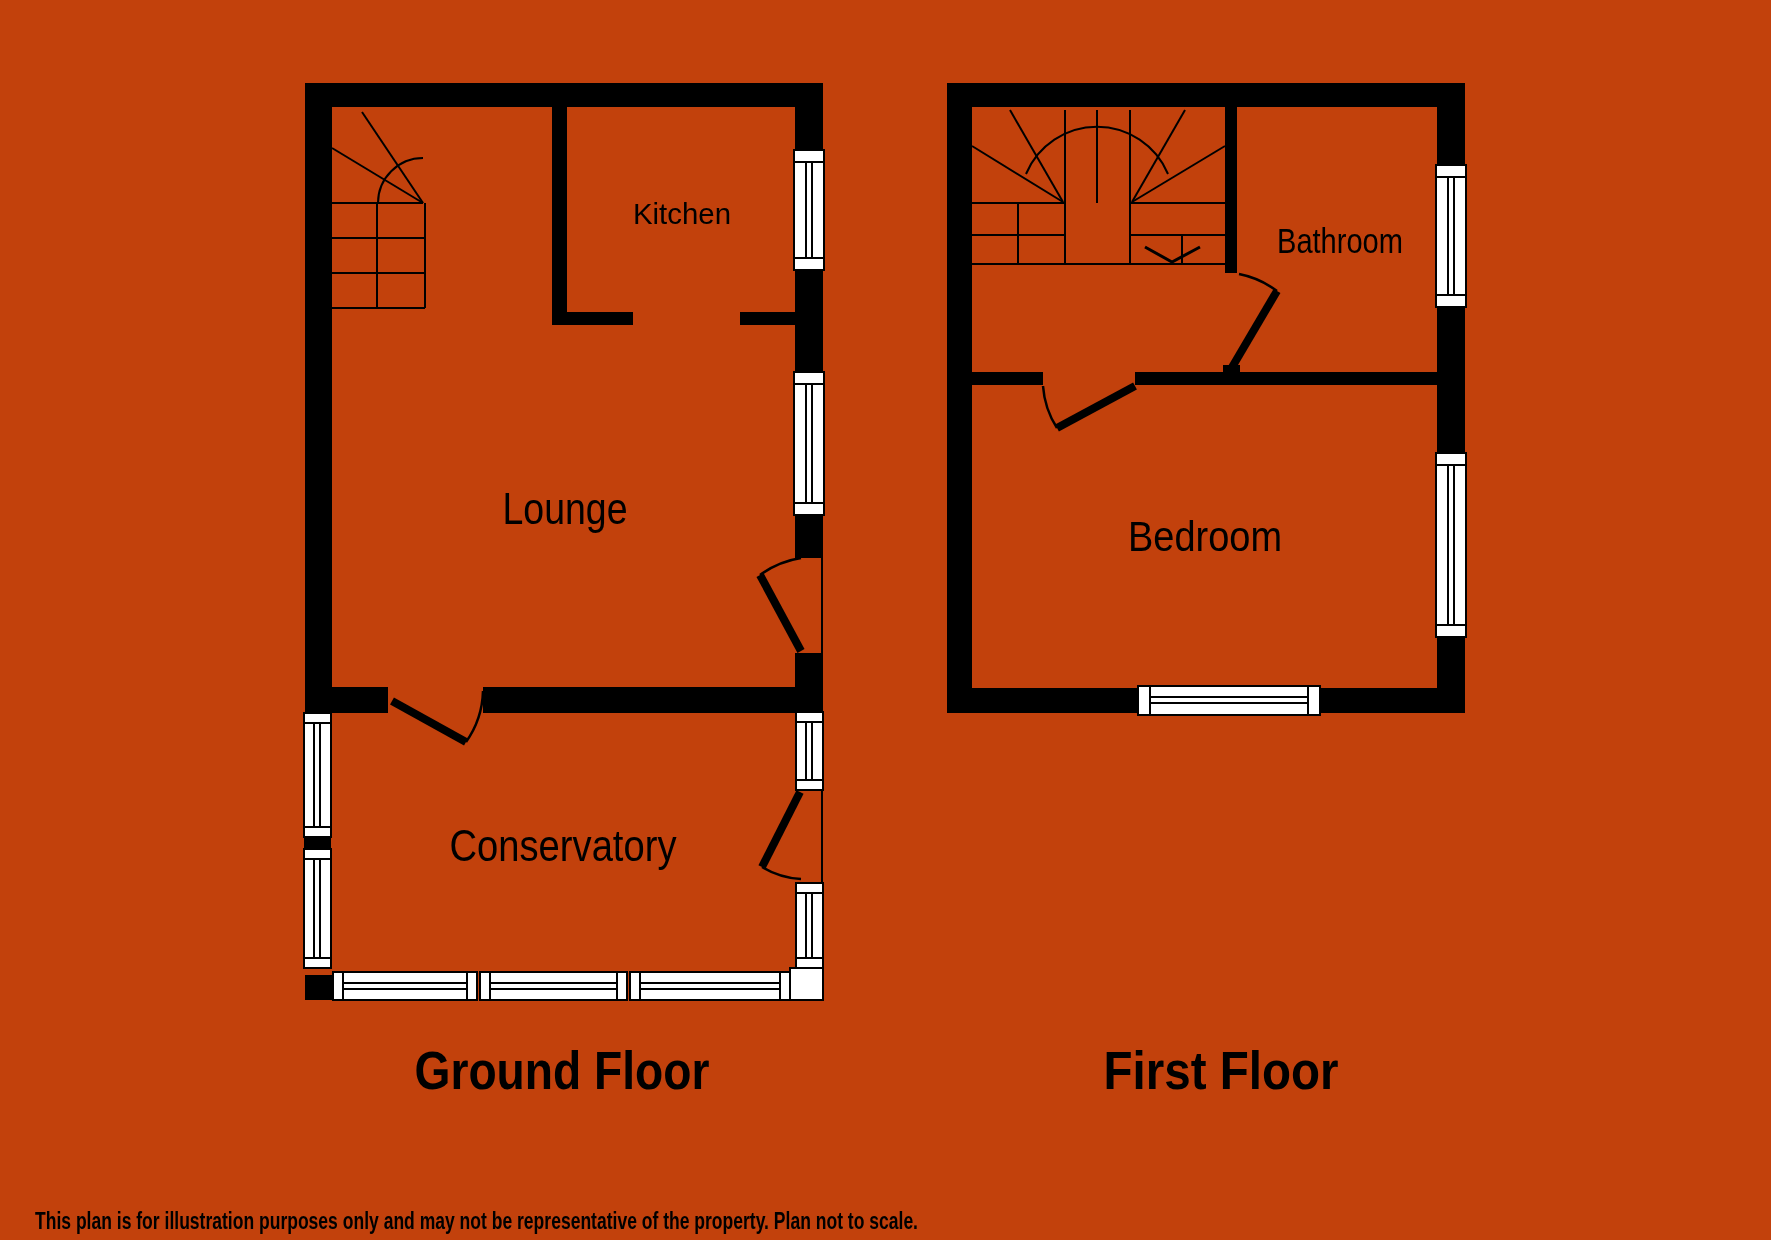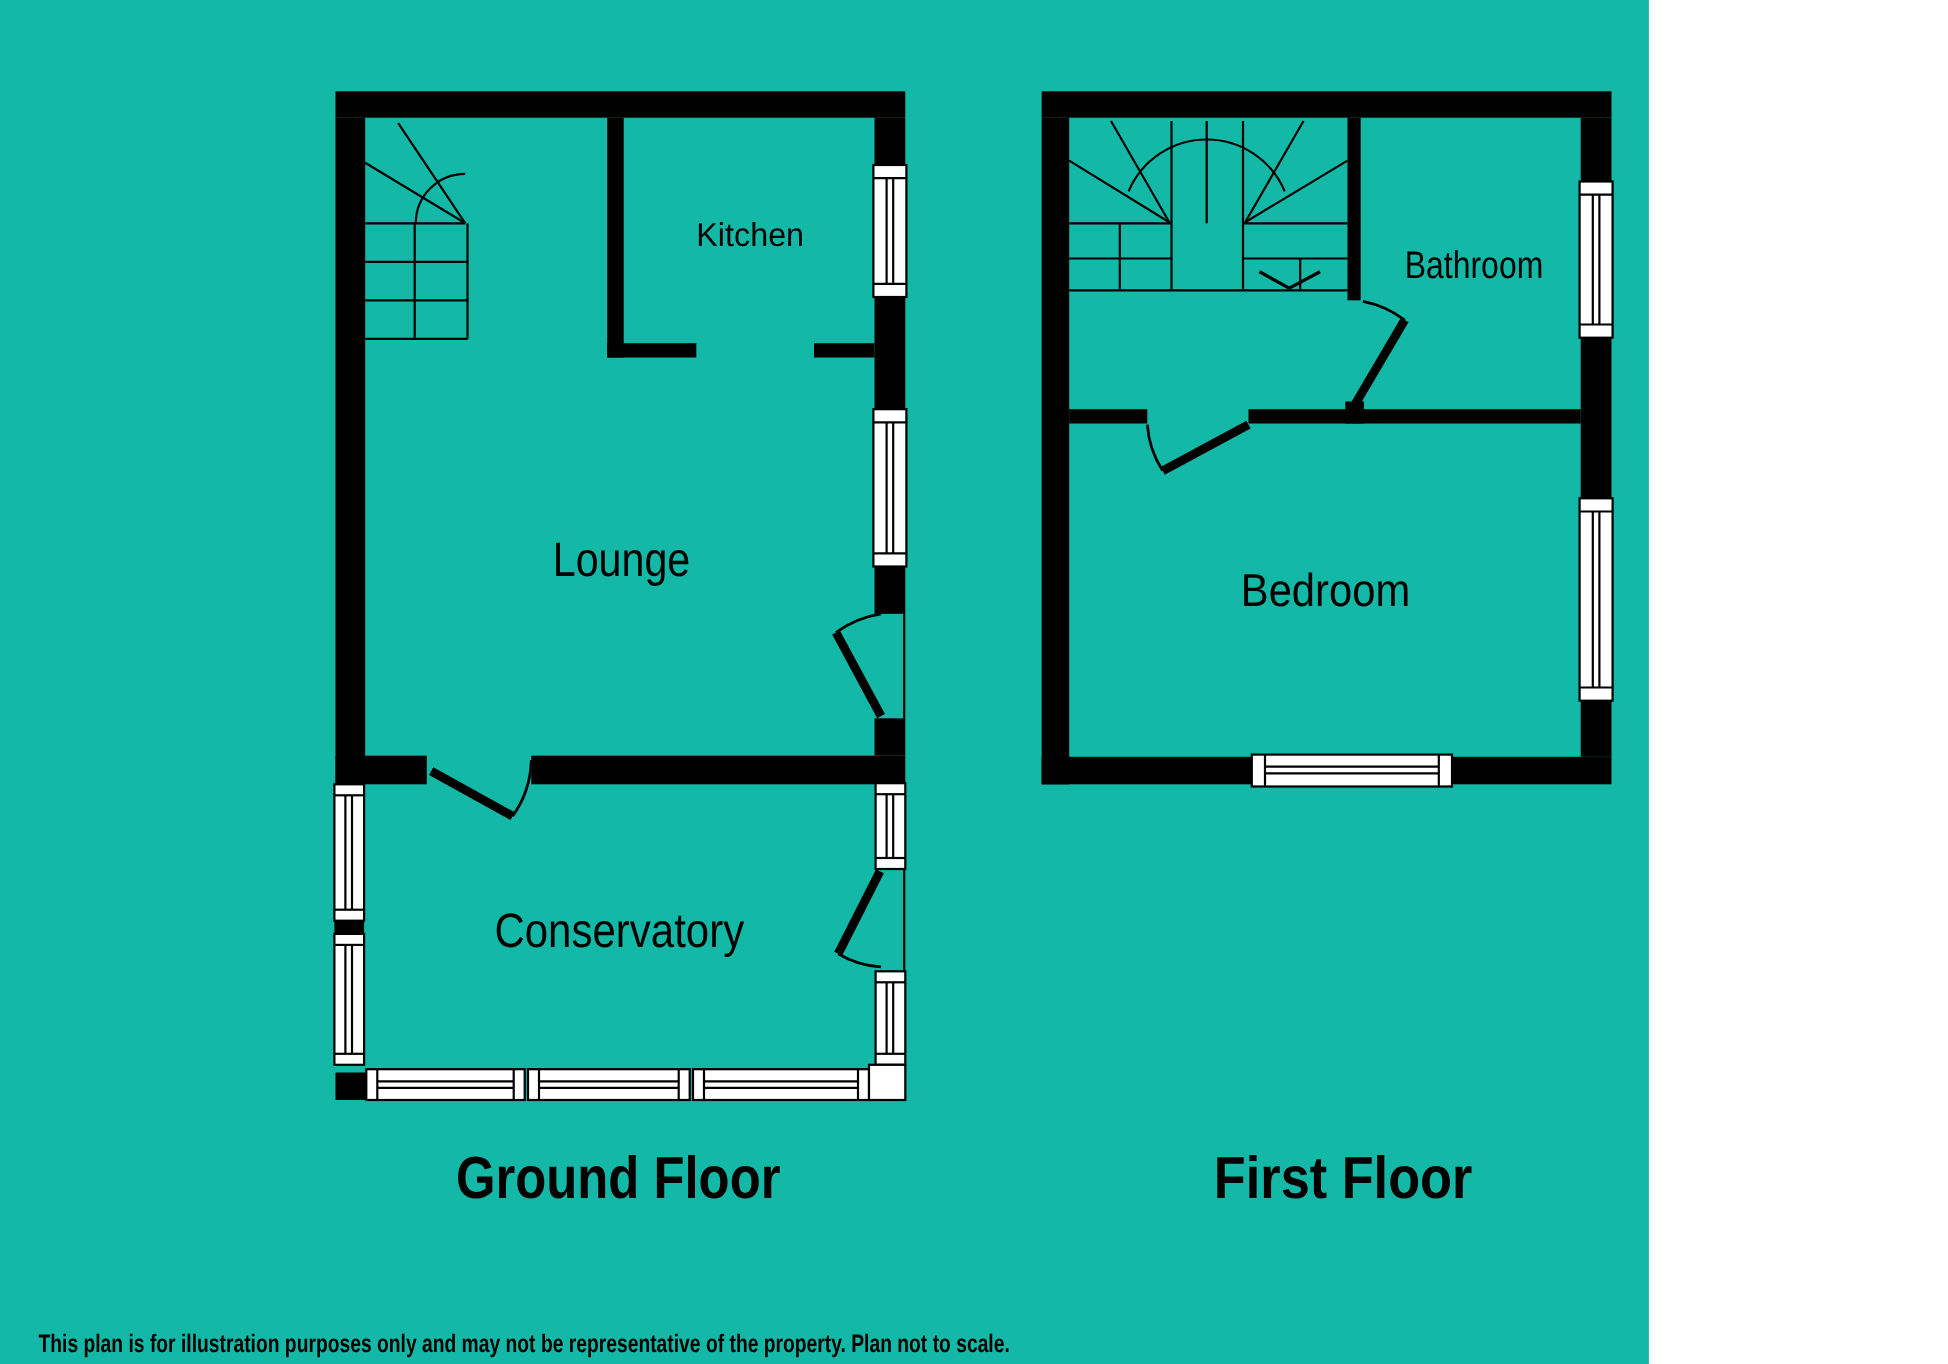--- a/index.html
+++ b/index.html
@@ -2,23 +2,23 @@
 <html><head>
 <meta charset="utf-8">
 <style>
   html, body {
     margin: 0;
     padding: 0;
     background: #ffffff;
   }
   .page {
     position: relative;
-    width: 1499px;
+    width: 1771px;
     height: 1240px;
-    background: #14b8a6;
+    background: #c2410c;
     font-family: "Liberation Sans", sans-serif;
     overflow: hidden;
   }
   svg { display: block; }
   .wall   { fill: #000000; }
   .winframe { fill: #ffffff; stroke: #000000; stroke-width: 2; }
   .winline  { stroke: #000000; stroke-width: 2; fill: none; }
   .stair    { stroke: #000000; stroke-width: 2; fill: none; }
   .doorleaf { stroke: #000000; stroke-width: 8; fill: none; stroke-linecap: butt; }
   .doorarc  { stroke: #000000; stroke-width: 2.5; fill: none; }

